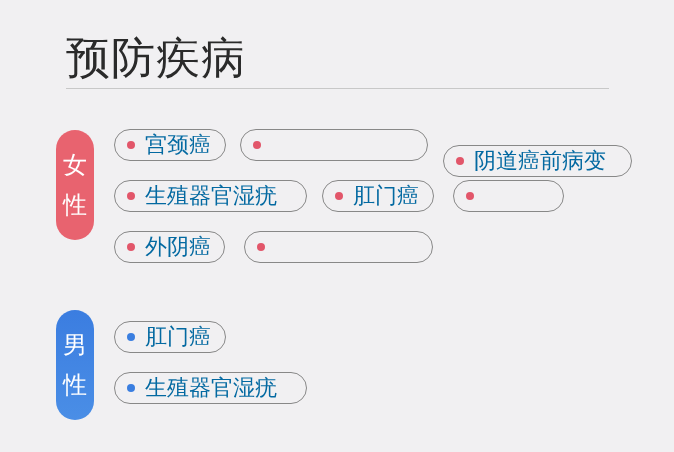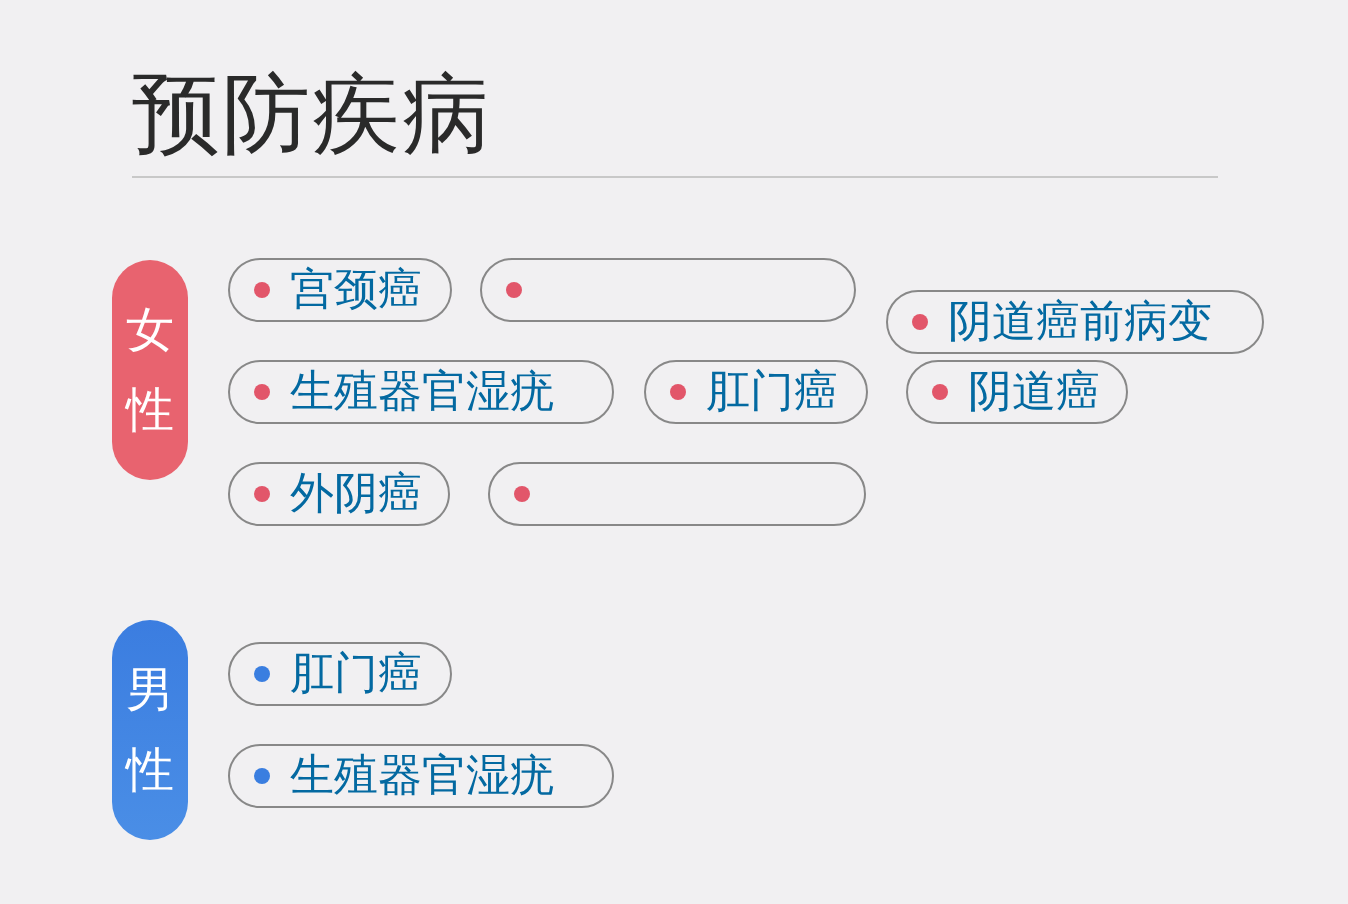--- a/index.html
+++ b/index.html
@@ -40,21 +40,20 @@
 <div class="pill" style="left:114px;top:180px;width:193px;">
     <span class="dot female-dot"></span>
     <span>生殖器官湿疣</span>
   </div>
 <div class="pill" style="left:322px;top:180px;width:112px;">
     <span class="dot female-dot"></span>
     <span>肛门癌</span>
   </div>
 <div class="pill" style="left:453px;top:180px;width:111px;">
     <span class="dot female-dot"></span>
-    <span>阴道癌</span>
   </div>
 
 <div class="pill" style="left:114px;top:231px;width:111px;">
     <span class="dot female-dot"></span>
     <span>外阴癌</span>
   </div>
 <div class="pill" style="left:244px;top:231px;width:189px;">
     <span class="dot female-dot"></span>
   </div>
 

